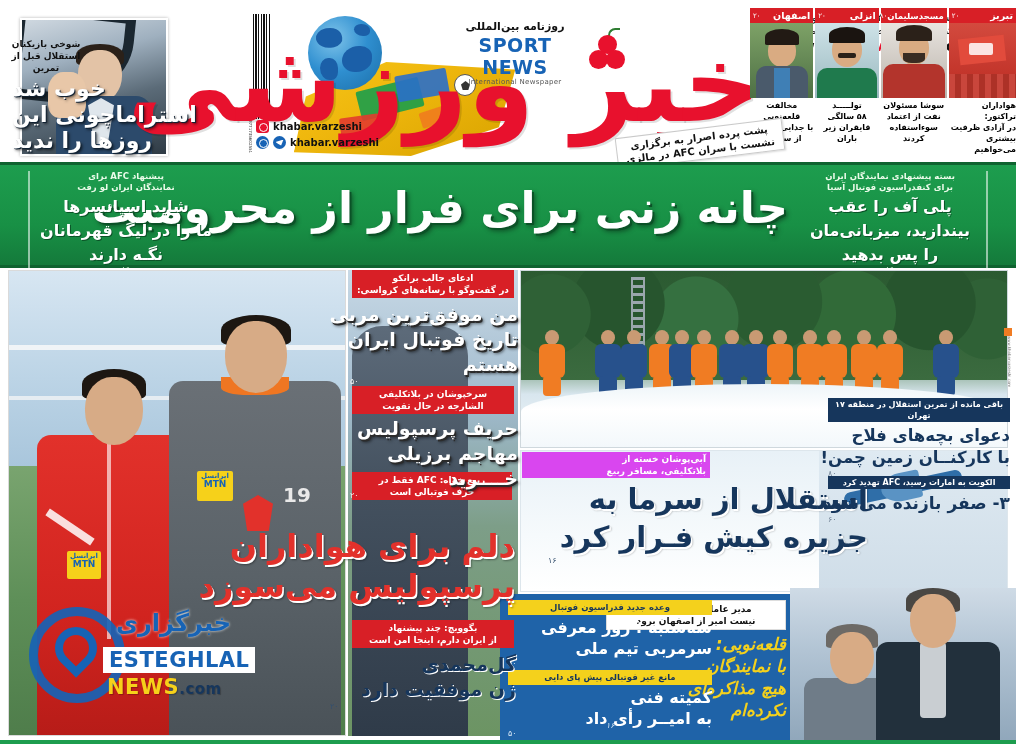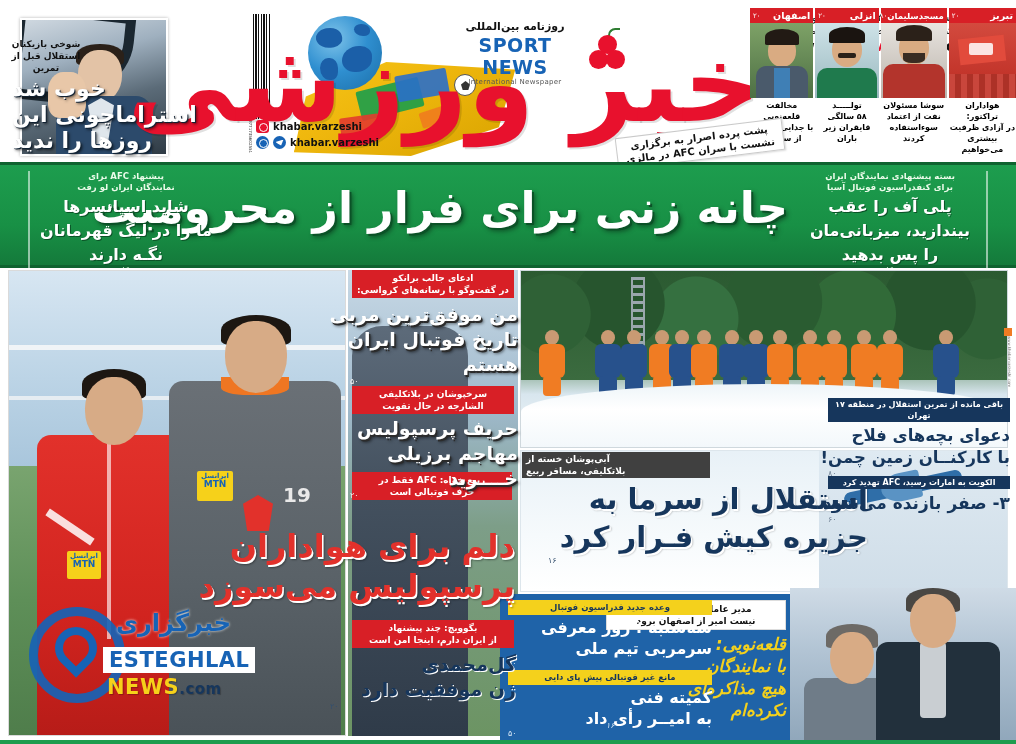--- a/index.html
+++ b/index.html
@@ -466,21 +466,21 @@
       <div style="width:68px;">
         <div style="display:flex;background:#d81f26;color:#fff;direction:rtl;align-items:center;height:15px;padding:0 3px;">
           <span style="font-size:9.5px;font-weight:bold;flex:1;text-align:right;">تبریز</span>
           <span style="font-size:7px;">۲۰</span>
         </div>
         <div style="height:75px;background:linear-gradient(180deg,#d34a3e,#bb2b22);position:relative;overflow:hidden;">
           <div style="position:absolute;left:10px;top:14px;width:46px;height:26px;background:#e24b3c;transform:rotate(-6deg);"></div>
           <div style="position:absolute;left:20px;top:20px;width:24px;height:12px;background:#fff;opacity:.85;border-radius:2px;"></div>
           <div style="position:absolute;left:0;bottom:0;width:100%;height:24px;background:repeating-linear-gradient(90deg,#c9463c 0 6px,#ad3127 6px 12px);"></div>
         </div>
-        <div style="direction:rtl;text-align:center;padding-top:2px;">
+        <div style="direction:rtl;padding-top:2px;">
           <div style="font-size:8px;line-height:11px;font-weight:bold;">هواداران تراکتور:</div>
           <div style="font-size:8px;line-height:11px;font-weight:bold;">در آزادی ظرفیت</div>
           <div style="font-size:8px;line-height:11px;font-weight:bold;">بیشتری می‌خواهیم</div>
         </div>
       </div>
 
     </div>
   </div>
 
   <div class="green-band">
@@ -676,21 +676,21 @@
     </div>
 
     <div class="abs" style="left:520px;top:182px;width:488px;height:142px;background:linear-gradient(180deg,#e8f1f7 0%,#f6fafc 60%,#ffffff 100%);border:1px solid #dde6ec;">
       <div style="position:absolute;right:0;top:0;width:188px;height:100%;background:linear-gradient(180deg,#dfeaf2,#cfdde8);">
         <div style="position:absolute;left:24px;top:30px;width:120px;height:14px;background:#2f6ea8;border-radius:8px;transform:rotate(-12deg);"></div>
         <div style="position:absolute;left:62px;top:22px;width:40px;height:28px;background:#5a93c4;border-radius:50% 10% 10% 50%;transform:rotate(-12deg);"></div>
       </div>
     </div>
 
     <div class="abs" style="left:522px;top:184px;width:188px;z-index:8;">
-      <div style="background:#404040;color:#fff;direction:rtl;text-align:left;padding:1px 4px;">
+      <div style="background:#d946ef;color:#fff;direction:rtl;text-align:right;padding:1px 4px;">
         <div style="font-size:9px;line-height:12px;font-weight:bold;">آبی‌پوشان خسته از</div>
         <div style="font-size:9px;line-height:12px;font-weight:bold;">بلاتکلیفی، مسافر ربیع</div>
       </div>
     </div>
 
     <div class="hl-over hl-blue" style="left:548px;top:212px;width:320px;z-index:8;text-align:right;">
       <div class="ln" style="font-size:29px;line-height:38px;">استقلال از سرما به</div>
       <div class="ln" style="font-size:29px;line-height:38px;">جزیره کیش فـرار کرد</div>
       <div style="font-size:8px;color:#35506e;text-align:left;">۱۶</div>
     </div>

